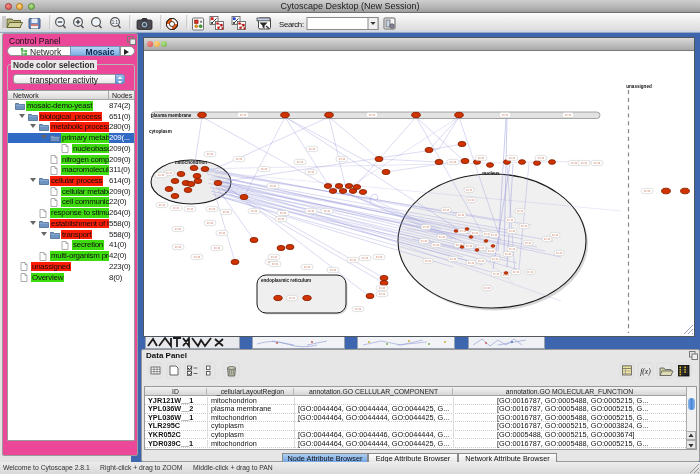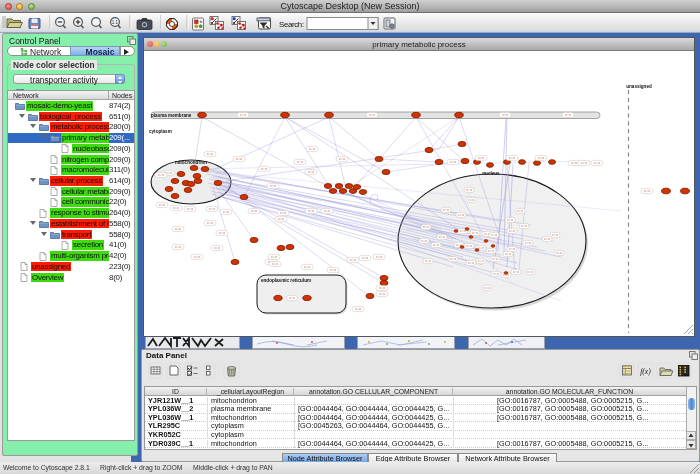--- a/index.html
+++ b/index.html
@@ -14,21 +14,21 @@
 #titlebar .tl { width:7px; height:7px; border-radius:50%; top:3px; }
 #title-text { width:700px; top:1px; text-align:center; font-size:9px; color:#1c1c1c; }
 #toolbar { left:0; top:13px; width:700px; height:18px;
   background:linear-gradient(#fdfdfd,#e9e9e9 55%,#dcdcdc); }
 #toolstrip { left:0; top:31px; width:700px; height:2px; background:#ccd9ec; border-bottom:1px solid #97a7c4;}
 
 
 #desktop { left:131px; top:33px; width:569px; height:429px; background:#3e66ae; }
 
 
-#cpanel { left:2px; top:33px; width:136px; height:423px; background:#86efac;
+#cpanel { left:2px; top:33px; width:136px; height:423px; background:#ec4899;
   border:1px solid #9a9a9a; border-radius:2px; }
 #cpanel .hdr { left:6px; top:2px; font-size:8.5px; color:#111; }
 
 
 #tree { left:4px; top:56px; width:128px; height:351px; background:#fff; border:1px solid #9a9a9a; }
 #treehdr { left:0; top:0; width:126px; height:9px;
   background:linear-gradient(#f4f4f4,#d9d9d9); border-bottom:1px solid #a8a8a8;
   font-size:7px; color:#222; }
 .trow { position:absolute; left:0; width:126px; height:10.7px; font-size:7.9px; letter-spacing:-0.22px; white-space:nowrap; }
 .trow .lbl { position:absolute; top:0.5px; padding:0 1px; height:9.5px; line-height:9.5px; color:#101010; overflow:hidden; }
@@ -410,21 +410,20 @@
         </div>
       </div>
   </div>
 </div>
 
 <div class="abs" id="netwin">
   <div class="abs" id="nettitle">
     <div class="abs tl" style="left:2.5px; background:radial-gradient(circle at 35% 30%,#f3938c,#dd4f44);"></div>
     <div class="abs tl" style="left:9.5px; background:radial-gradient(circle at 35% 30%,#fbd88a,#f2a633);"></div>
     <div class="abs tl" style="left:16.5px; background:radial-gradient(circle at 35% 30%,#b5e28e,#6db33f);"></div>
-    <div class="abs t">primary metabolic process</div>
   </div>
   <svg class="abs" style="left:0; top:13px;" width="550" height="285" viewBox="143 50 550 285" id="graph">
       <rect x="150" y="111" width="449" height="6.5" rx="3.2" fill="#e3e3e3" stroke="#909090" stroke-width="0.8"></rect>
       <ellipse cx="190" cy="181" rx="40" ry="22" fill="#ededed" stroke="#1a1a1a" stroke-width="1.1"></ellipse>
       <ellipse cx="493" cy="242.5" rx="94" ry="67" fill="#b8b8b8" opacity="0.55"></ellipse>
       <ellipse cx="491" cy="240" rx="94" ry="67" fill="#f0f0f0" stroke="#1a1a1a" stroke-width="1.1"></ellipse>
       <rect x="257.5" y="275.5" width="89" height="38" rx="9" fill="#b8b8b8" opacity="0.5"></rect>
       <rect x="256" y="274" width="89" height="38" rx="9" fill="#efefef" stroke="#1a1a1a" stroke-width="1"></rect>
       <line x1="627.5" y1="89" x2="627.5" y2="332" stroke="#8a8a8a" stroke-width="1.2" stroke-dasharray="4.2 3.6"></line>
       <line x1="207" y1="168" x2="462" y2="216" stroke="#9898dc" stroke-width="0.55" opacity="0.66"></line>
@@ -818,28 +817,30 @@
           <span class="dsep" style="left:308px;"></span>
           <span class="dcell c3">[GO:0044464, GO:0044444, GO:0044425, G...</span>
           <span class="dcell c4">[GO:0016787, GO:0005488, GO:0005215, G...</span>
         </div>
         <div class="drow" style="top:35.3px; border-bottom:1px dotted #ccc;">
           <span class="dcell c1">YLR295C</span>
           <span class="dcell c2">cytoplasm</span>
           <span class="dsep" style="left:62px;"></span>
           <span class="dsep" style="left:149px;"></span>
           <span class="dsep" style="left:308px;"></span>
-          <span class="dcell c3">[GO:0045263, GO:0044464, GO:0044455, G...</span>
+          <span class="dcell c4">[GO:0016787, GO:0005215, GO:0003824, G...</span>
         </div>
         <div class="drow" style="top:43.9px; border-bottom:1px dotted #ccc;">
           <span class="dcell c1">YKR052C</span>
           <span class="dcell c2">cytoplasm</span>
           <span class="dsep" style="left:62px;"></span>
           <span class="dsep" style="left:149px;"></span>
           <span class="dsep" style="left:308px;"></span>
+          <span class="dcell c3">[GO:0044464, GO:0044446, GO:0044444, G...</span>
+          <span class="dcell c4">[GO:0005488, GO:0005215, GO:0003674]</span>
         </div>
         <div class="drow" style="top:52.5px; border-bottom:1px dotted #ccc;">
           <span class="dcell c1">YDR039C__1</span>
           <span class="dcell c2">mitochondrion</span>
           <span class="dsep" style="left:62px;"></span>
           <span class="dsep" style="left:149px;"></span>
           <span class="dsep" style="left:308px;"></span>
           <span class="dcell c3">[GO:0044464, GO:0044444, GO:0044425, G...</span>
           <span class="dcell c4">[GO:0016787, GO:0005488, GO:0005215, G...</span>
         </div>

